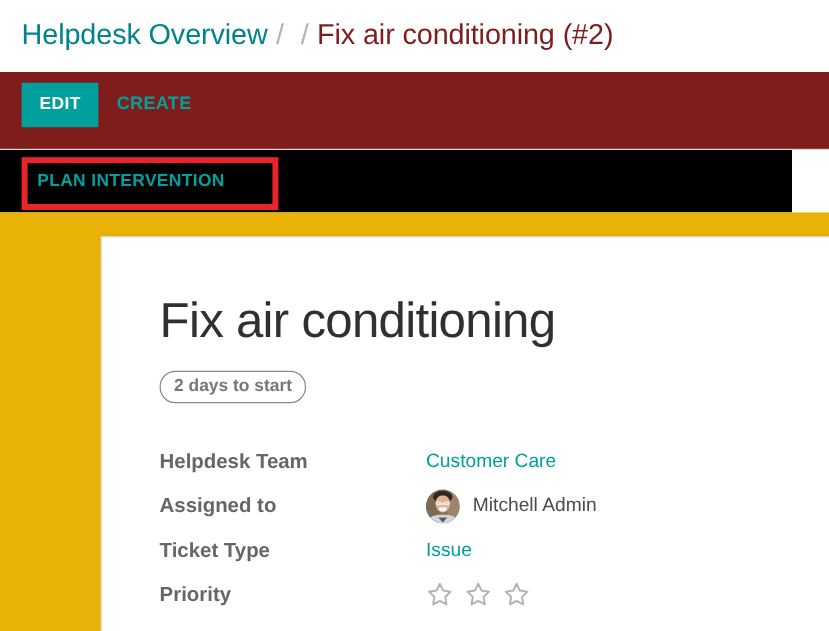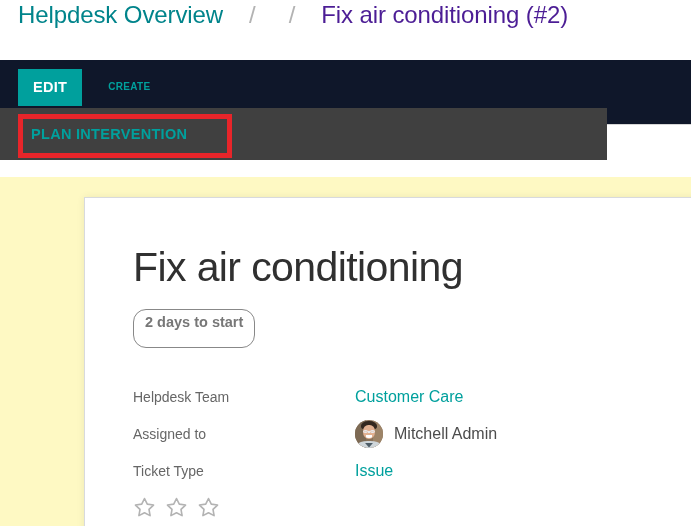--- a/index.html
+++ b/index.html
@@ -20,93 +20,92 @@
   }
 
   
   .breadcrumb-bar {
     position: absolute;
     left: 0; top: 0;
     width: 691px;
     height: 60px;
     background: #ffffff;
     display: flex;
+    align-items: center;
     padding-left: 18px;
-    gap: 19px;
   }
   .crumb {
     font-size: 24px;
     line-height: 30px;
     letter-spacing: -0.1px;
     white-space: nowrap;
   }
   .crumb-link {
     color: #00848b;
     cursor: pointer;
   }
   .crumb-sep {
     color: #b3b3b3;
     margin: 0 7px;
   }
   .crumb-current {
-    color: #4c1d95;
+    color: #7f1d1d;
   }
 
   
   .action-bar {
     position: absolute;
     left: 0; top: 60px;
     width: 691px;
     height: 65px;
-    background: #0f172a;
+    background: #7f1d1d;
     display: flex;
     align-items: flex-start;
     padding-left: 18px;
     padding-top: 9px;
-    gap: 11px;
   }
   .btn-primary {
     background: #00a09d;
     color: #ffffff;
     font-size: 14.5px;
     font-weight: bold;
     letter-spacing: 0.3px;
     padding: 9px 15px 10px 15px;
     border: none;
     border-radius: 0;
     cursor: pointer;
     line-height: 18px;
   }
   .btn-link {
     background: transparent;
     color: #00a09d;
-    font-size: 10px;
+    font-size: 15px;
     font-weight: bold;
     letter-spacing: 0.3px;
     padding: 9px 15px 10px 15px;
     border: none;
     cursor: pointer;
     line-height: 18px;
   }
 
   .divider {
     position: absolute;
     left: 0; top: 124px;
     width: 691px;
     height: 1px;
     background: #d6d6d6;
   }
 
   
   .secondary-bar {
     position: absolute;
-    left: 0; top: 108px;
-    width: 607px;
+    left: 0; top: 125px;
+    width: 660px;
     height: 52px;
-    background: #404040;
+    background: #000000;
   }
   .highlight-box {
     position: absolute;
     left: 18px;
     top: 6px;
     width: 214px;
     height: 44px;
     border: 5px solid #e8252a;
     background: transparent;
     pointer-events: none;
@@ -126,21 +125,21 @@
     line-height: 18px;
     white-space: nowrap;
   }
 
   
   .content-area {
     position: absolute;
     left: 0; top: 177px;
     width: 691px;
     height: 349px;
-    background: #fef9c3;
+    background: #eab308;
     overflow: hidden;
   }
 
   .sheet {
     position: absolute;
     left: 84px;
     top: 20px;
     width: 660px;
     min-height: 400px;
     background: #ffffff;
@@ -169,38 +168,38 @@
     gap: 8px;
   }
   .badge {
     display: inline-block;
     border: 1.6px solid #888888;
     border-radius: 13px;
     color: #777777;
     font-size: 14.5px;
     font-weight: bold;
     line-height: 18px;
-    padding: 3px 11px 16px 11px;
+    padding: 3px 11px 4px 11px;
     white-space: nowrap;
   }
 
   
   .fields {
     margin-top: 30px;
   }
   .field-row {
     display: flex;
     align-items: center;
     height: 37px;
   }
   .field-label {
     width: 222px;
     flex: 0 0 222px;
-    font-size: 14px;
-    font-weight: normal;
+    font-size: 17px;
+    font-weight: bold;
     color: #666666;
     line-height: 20px;
   }
   .field-value {
     font-size: 16px;
     color: #4c4c4c;
     line-height: 22px;
     display: flex;
     align-items: center;
   }
@@ -298,20 +297,21 @@
               <span>Mitchell Admin</span>
             </div>
           </div>
 
           <div class="field-row">
             <div class="field-label">Ticket Type</div>
             <div class="field-value link">Issue</div>
           </div>
 
           <div class="field-row">
+            <div class="field-label">Priority</div>
             <div class="field-value">
               <div class="stars">
                 <svg class="star" width="23" height="23" viewBox="0 0 24 24">
                   <path d="M12 2.6l2.9 5.9 6.5.95-4.7 4.58 1.11 6.47L12 17.45 6.19 20.5 7.3 14.03 2.6 9.45l6.5-.95z" fill="none" stroke="#b3b3b3" stroke-width="1.7" stroke-linejoin="round"></path>
                 </svg>
                 <svg class="star" width="23" height="23" viewBox="0 0 24 24">
                   <path d="M12 2.6l2.9 5.9 6.5.95-4.7 4.58 1.11 6.47L12 17.45 6.19 20.5 7.3 14.03 2.6 9.45l6.5-.95z" fill="none" stroke="#b3b3b3" stroke-width="1.7" stroke-linejoin="round"></path>
                 </svg>
                 <svg class="star" width="23" height="23" viewBox="0 0 24 24">
                   <path d="M12 2.6l2.9 5.9 6.5.95-4.7 4.58 1.11 6.47L12 17.45 6.19 20.5 7.3 14.03 2.6 9.45l6.5-.95z" fill="none" stroke="#b3b3b3" stroke-width="1.7" stroke-linejoin="round"></path>

